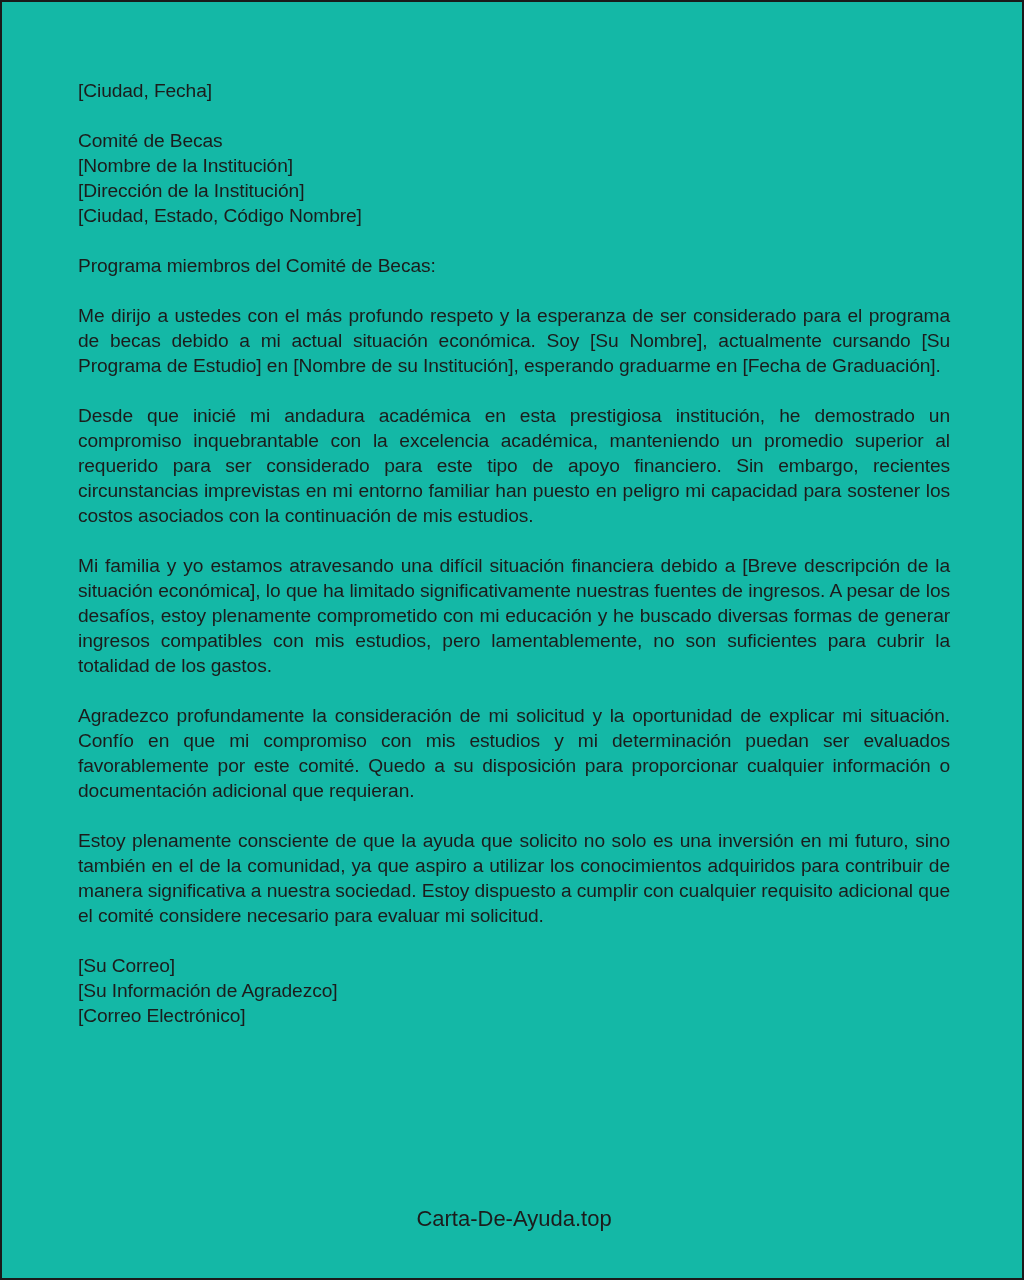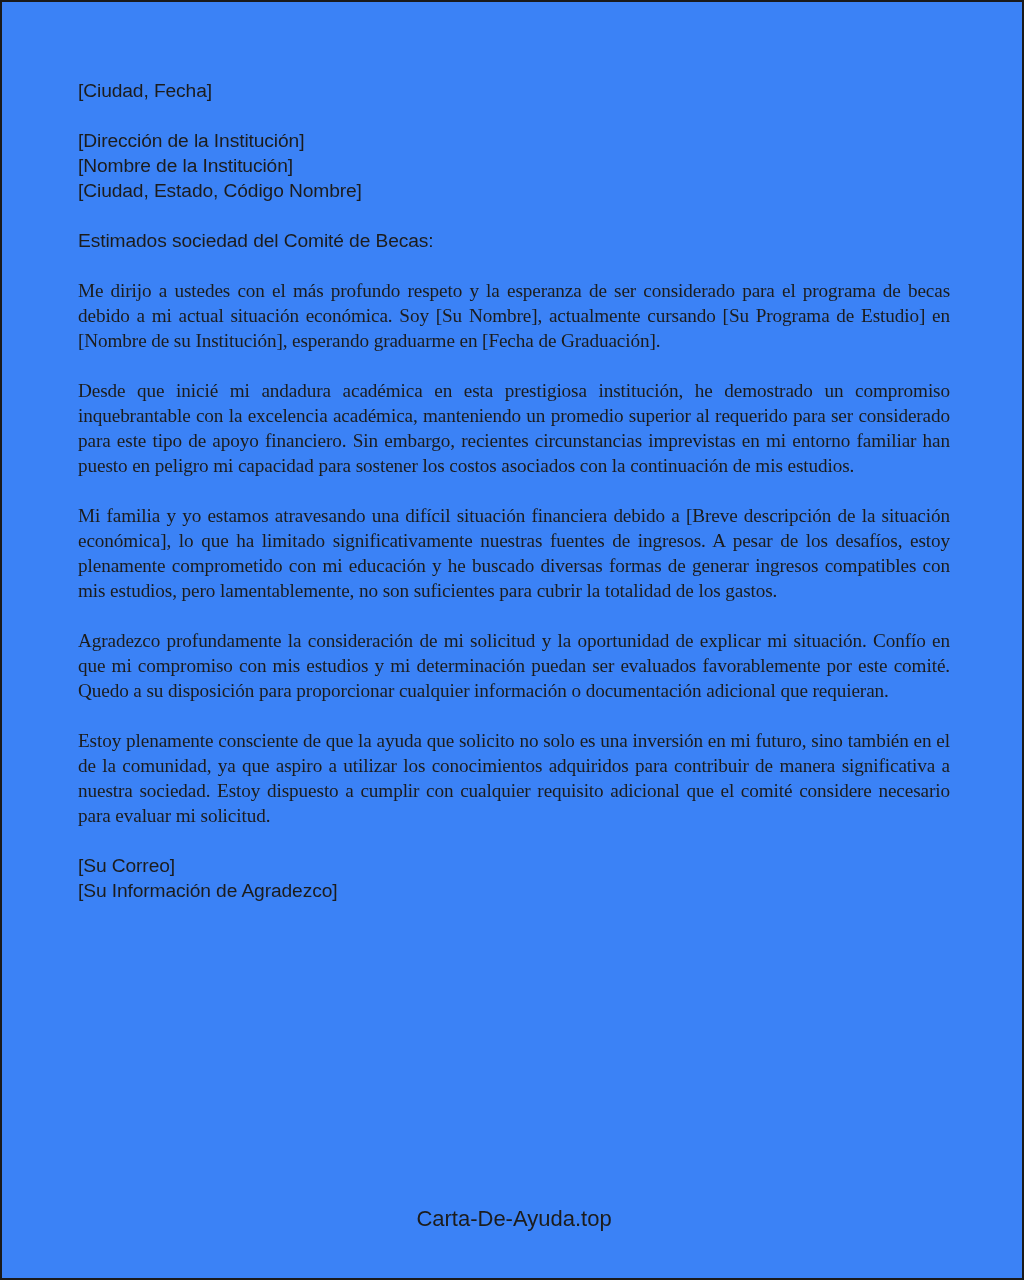--- a/index.html
+++ b/index.html
@@ -13,21 +13,21 @@
       position: relative;
       overflow: hidden;
     }
     .page {
       position: absolute;
       left: 0;
       top: 0;
       width: 1020px;
       height: 1276px;
       border: 2px solid #1a1a1a;
-      background: #3b82f6;
+      background: #14b8a6;
     }
     .letter {
       position: absolute;
       left: 76px;
       top: 76px;
       width: 872px;
       font-family: "Liberation Sans", sans-serif;
       font-size: 19.2px;
       line-height: 25px;
       color: #1c1c1c;
@@ -37,21 +37,20 @@
       display: block;
       white-space: nowrap;
     }
     .block {
       margin: 0 0 25px 0;
     }
     .para {
       margin: 0 0 25px 0;
       text-align: justify;
       text-align-last: left;
-      font-family: Liberation Serif, serif;
     }
     .footer {
       position: absolute;
       left: 0;
       width: 1024px;
       top: 1203px;
       text-align: center;
       font-family: "Liberation Sans", sans-serif;
       font-size: 22px;
       line-height: 28px;
@@ -62,37 +61,39 @@
 <body>
 
 <div class="page">
   <div class="letter">
 
     <div class="block">
       <span class="line">[Ciudad, Fecha]</span>
     </div>
 
     <div class="block">
+      <span class="line">Comité de Becas</span>
+      <span class="line">[Nombre de la Institución]</span>
       <span class="line">[Dirección de la Institución]</span>
-      <span class="line">[Nombre de la Institución]</span>
       <span class="line">[Ciudad, Estado, Código Nombre]</span>
     </div>
 
     <div class="block">
-      <span class="line">Estimados sociedad del Comité de Becas:</span>
+      <span class="line">Programa miembros del Comité de Becas:</span>
     </div>
 
     <p class="para">Me dirijo a ustedes con el más profundo respeto y la esperanza de ser considerado para el programa de becas debido a mi actual situación económica. Soy [Su Nombre], actualmente cursando [Su Programa de Estudio] en [Nombre de su Institución], esperando graduarme en [Fecha de Graduación].</p>
     <p class="para">Desde que inicié mi andadura académica en esta prestigiosa institución, he demostrado un compromiso inquebrantable con la excelencia académica, manteniendo un promedio superior al requerido para ser considerado para este tipo de apoyo financiero. Sin embargo, recientes circunstancias imprevistas en mi entorno familiar han puesto en peligro mi capacidad para sostener los costos asociados con la continuación de mis estudios.</p>
     <p class="para">Mi familia y yo estamos atravesando una difícil situación financiera debido a [Breve descripción de la situación económica], lo que ha limitado significativamente nuestras fuentes de ingresos. A pesar de los desafíos, estoy plenamente comprometido con mi educación y he buscado diversas formas de generar ingresos compatibles con mis estudios, pero lamentablemente, no son suficientes para cubrir la totalidad de los gastos.</p>
     <p class="para">Agradezco profundamente la consideración de mi solicitud y la oportunidad de explicar mi situación. Confío en que mi compromiso con mis estudios y mi determinación puedan ser evaluados favorablemente por este comité. Quedo a su disposición para proporcionar cualquier información o documentación adicional que requieran.</p>
     <p class="para">Estoy plenamente consciente de que la ayuda que solicito no solo es una inversión en mi futuro, sino también en el de la comunidad, ya que aspiro a utilizar los conocimientos adquiridos para contribuir de manera significativa a nuestra sociedad. Estoy dispuesto a cumplir con cualquier requisito adicional que el comité considere necesario para evaluar mi solicitud.</p>
 
 
     <div class="block">
       <span class="line">[Su Correo]</span>
       <span class="line">[Su Información de Agradezco]</span>
+      <span class="line">[Correo Electrónico]</span>
     </div>
 
   </div>
 
   <div class="footer">Carta-De-Ayuda.top</div>
 </div>
 
 </body></html>

